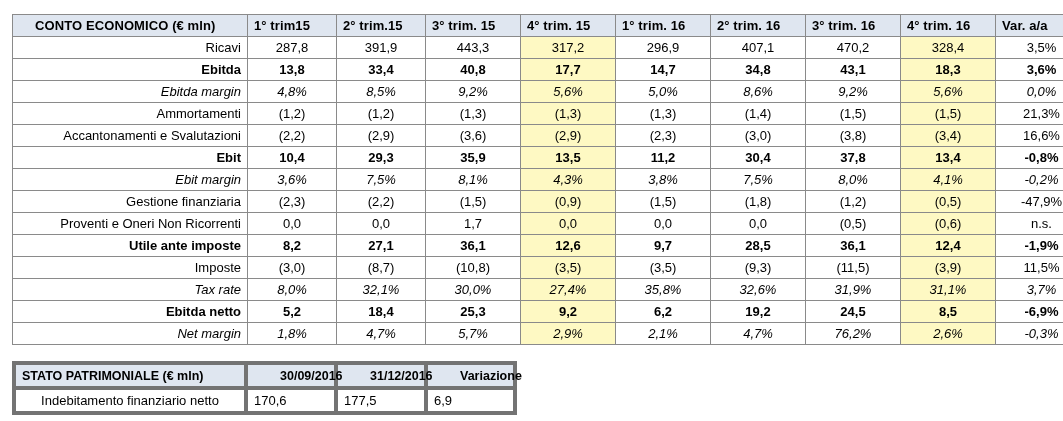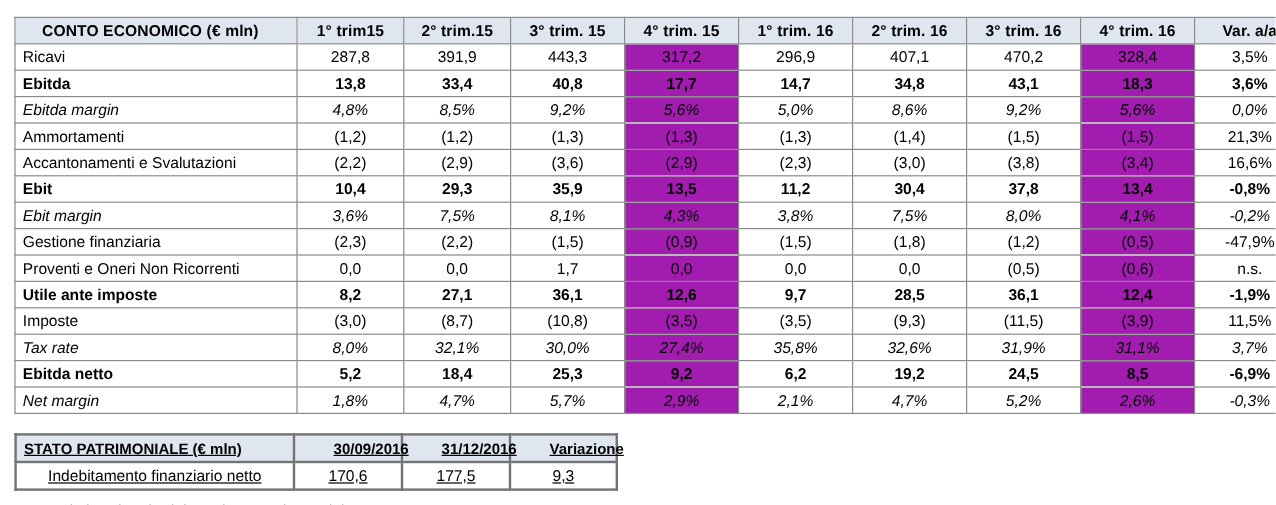--- a/index.html
+++ b/index.html
@@ -32,73 +32,72 @@
     border: 1px solid #8a8a8a;
     height: 21px;
     font-size: 13px;
     padding: 0 6px;
     white-space: nowrap;
     overflow: hidden;
   }
   .hdr th {
     background: #dfe6f0;
     font-weight: bold;
-    text-align: center;
+    text-align: left;
     font-size: 12.5px;
     letter-spacing: 0.1px;
   }
   .hdr th.label {
     text-align: left;
     padding-left: 22px;
   }
   td.label {
-    text-align: left;
+    text-align: right;
   }
   td.num {
     text-align: center;
   }
   .shaded {
-    background: #a21caf;
+    background: #fef9c3;
   }
   .bold {
     font-weight: bold;
   }
   .ital {
     font-style: italic;
   }
   
   table.sp {
     width: 501px;
     margin-top: 16px;
   }
   table.sp td, table.sp th {
-    border: 2px solid #737373;
+    border: 4px solid #737373;
     height: 21px;
     font-size: 13px;
     padding: 0 6px;
     white-space: nowrap;
-    text-decoration: underline;
   }
   table.sp th {
     background: #dfe6f0;
     font-weight: bold;
     font-size: 12.5px;
   }
   table.sp th.label {
     text-align: left;
   }
   table.sp th.num {
     text-align: center;
     padding-left: 32px;
   }
   table.sp td.label {
     text-align: center;
   }
   table.sp td.num {
-    text-align: center;
+    text-align: left;
   }
   .source {
     margin-top: 9px;
     font-size: 13px;
     font-style: italic;
   }
 </style>
 </head>
 <body>
 
@@ -289,21 +288,21 @@
         <td class="num">-6,9%</td>
       </tr>
       <tr class="ital">
         <td class="label">Net margin</td>
         <td class="num">1,8%</td>
         <td class="num">4,7%</td>
         <td class="num">5,7%</td>
         <td class="num shaded">2,9%</td>
         <td class="num">2,1%</td>
         <td class="num">4,7%</td>
-        <td class="num">5,2%</td>
+        <td class="num">76,2%</td>
         <td class="num shaded">2,6%</td>
         <td class="num">-0,3%</td>
       </tr>
     </tbody>
   </table>
 
   <table class="sp">
     <colgroup>
       <col style="width:232px">
       <col style="width:90px">
@@ -316,20 +315,20 @@
         <th class="num">30/09/2016</th>
         <th class="num">31/12/2016</th>
         <th class="num">Variazione</th>
       </tr>
     </thead>
     <tbody>
       <tr>
         <td class="label">Indebitamento finanziario netto</td>
         <td class="num">170,6</td>
         <td class="num">177,5</td>
-        <td class="num">9,3</td>
+        <td class="num">6,9</td>
       </tr>
     </tbody>
   </table>
 
   <div class="source">Fonte: dati societari; Elaborazione Market Insight</div>
 
 </div>
 
 </body></html>

